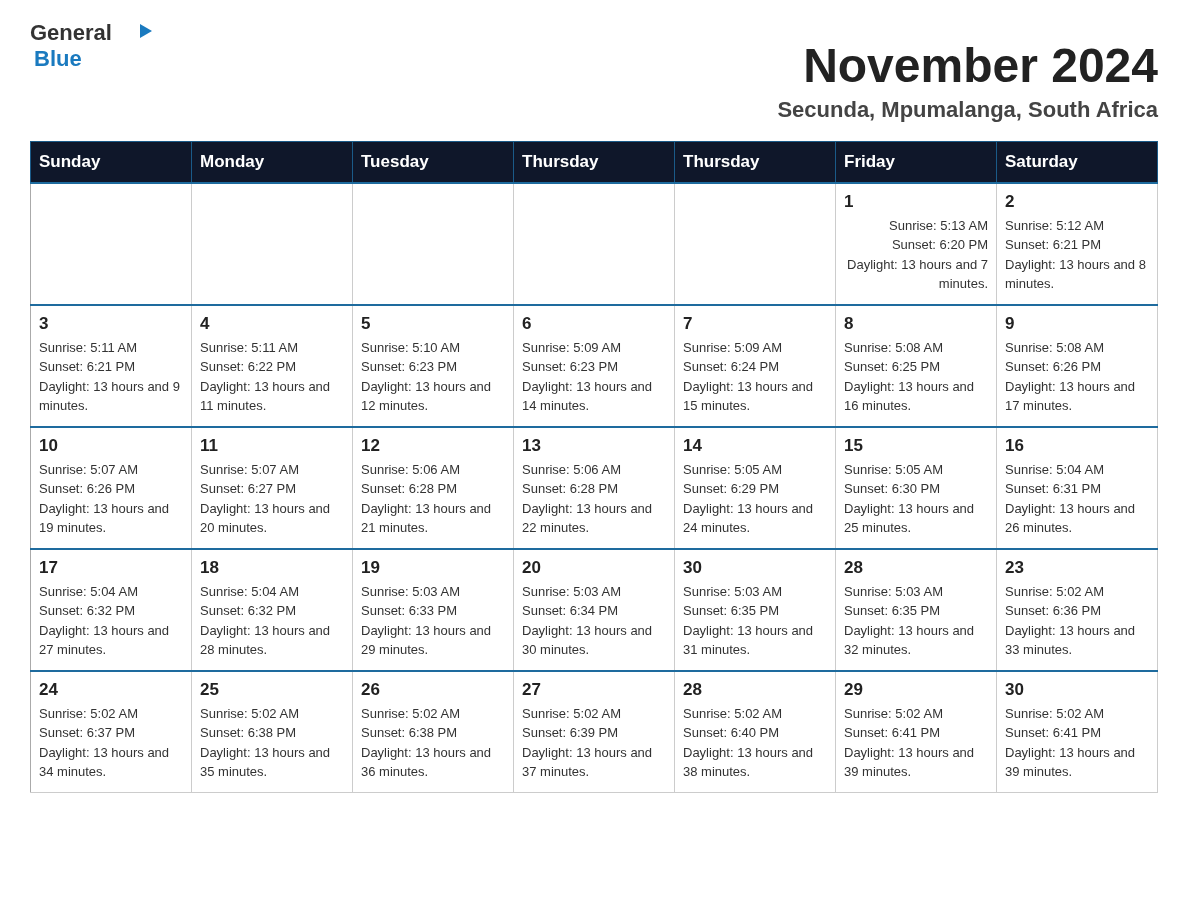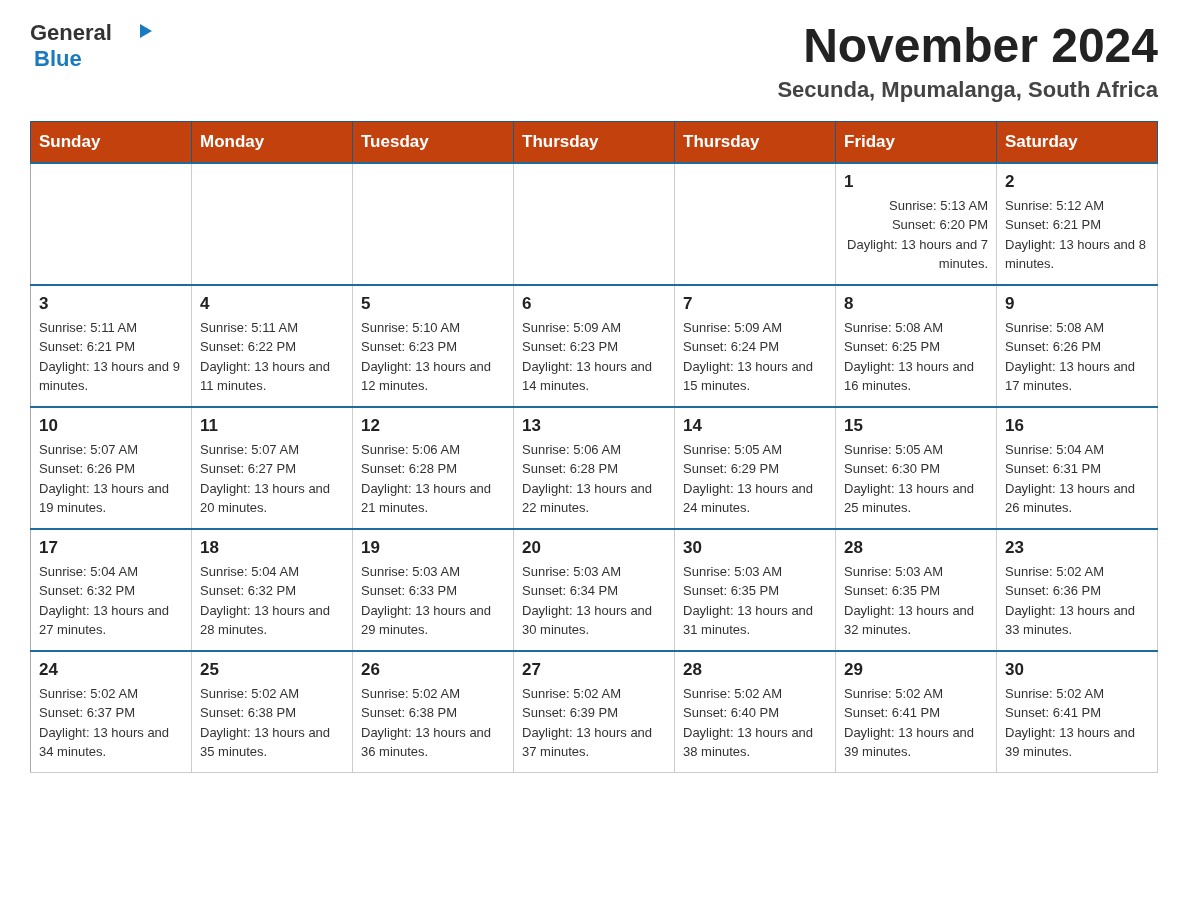--- a/index.html
+++ b/index.html
@@ -49,34 +49,35 @@
       margin-top: -4px;
     }
     .title-block {
       text-align: right;
     }
     .title-block h1 {
       font-size: 48px;
       font-weight: bold;
       color: #222;
       line-height: 1.1;
+      margin-top: 20px;
     }
     .title-block h2 {
       font-size: 22px;
       font-weight: bold;
       color: #444;
       margin-top: 4px;
     }
     .calendar {
       width: 100%;
       border-collapse: collapse;
       border: 1px solid #aaa;
     }
     .calendar thead tr th {
-      background-color: #c2410c;
+      background-color: #0f172a;
       color: #fff;
       font-size: 17px;
       font-weight: bold;
       padding: 10px 8px;
       text-align: left;
       border: 1px solid #1a5a88;
     }
     .calendar tbody tr {
       border-top: 2px solid #1e6b9e;
     }

